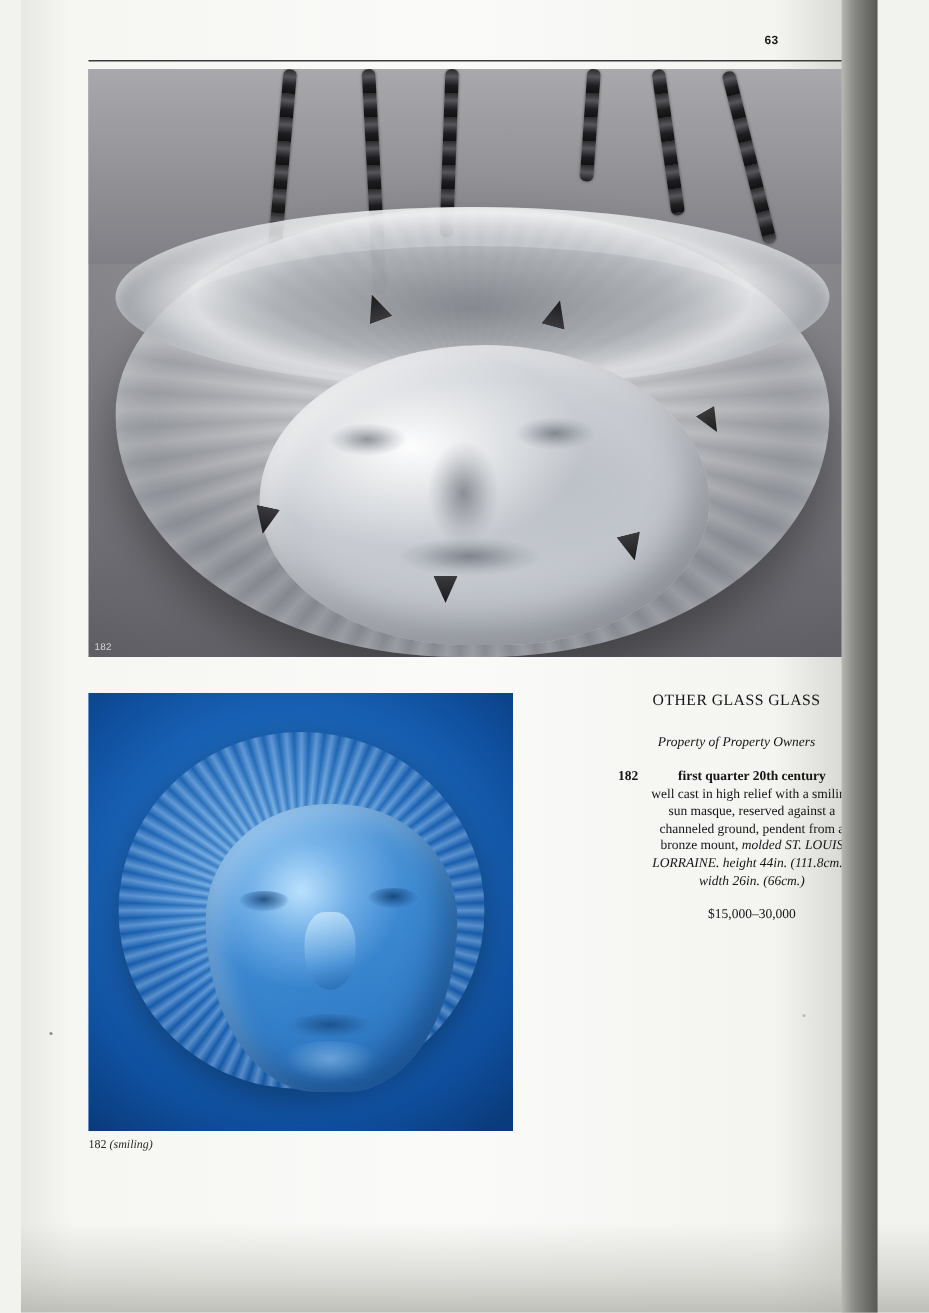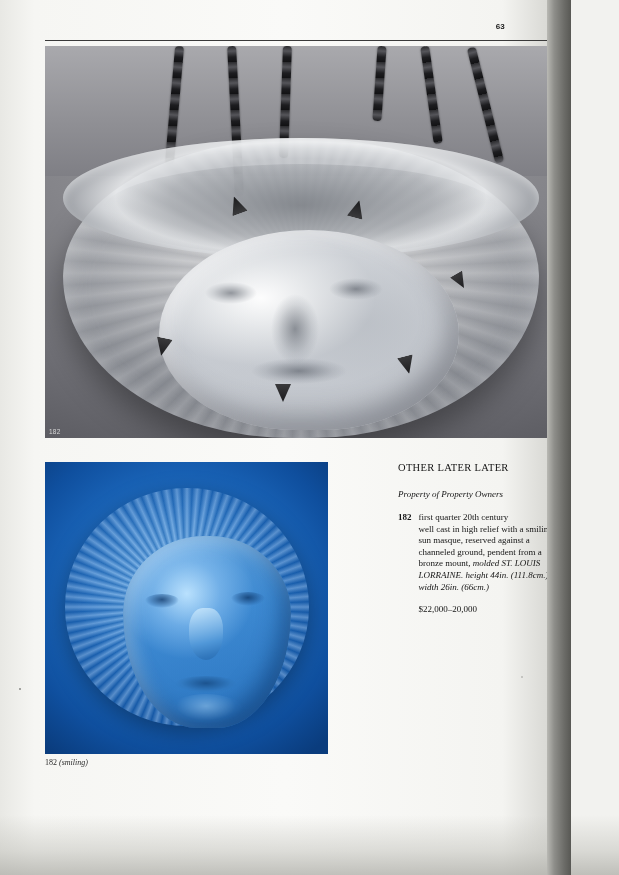--- a/index.html
+++ b/index.html
@@ -8,24 +8,25 @@
     background: #f2f2ef;
   }
   body {
     width: 619px;
     height: 875px;
     overflow: hidden;
     font-family: "Liberation Serif", serif;
   }
   #page {
     position: absolute;
-    left: 0; top: 0;
+    left: 14px; top: 0;
     width: 571px;
     height: 875px;
     background: linear-gradient(90deg,#e8e8e4 0%,#f6f6f3 6%,#fafaf8 50%,#f4f4f1 88%,#dcdcd8 95%,#cfcfcb 100%);
+    text-align: center;
   }
   
   #right-edge {
     position: absolute;
     right: 0; top: 0;
     width: 24px;
     height: 875px;
     background: linear-gradient(90deg,#b9b9b4 0%,#8e8e8a 30%,#6d6d69 70%,#585854 100%);
   }
   #bottom-shadow {
@@ -393,21 +394,21 @@
   }
   .lot-body {
     font-size: 9px;
     line-height: 11.6px;
     flex: 1;
   }
   .lot-title {
     font-weight: bold;
   }
   .lot-date {
-    font-weight: normal;
+    font-weight: bold;
   }
   .desc { margin-top: 0px; }
   .desc .it { font-style: italic; }
   .estimate {
     margin-top: 11px;
     font-size: 9px;
   }
   .speck {
     position: absolute;
     width: 2px; height: 2px;
@@ -467,33 +468,33 @@
       </div>
     </div>
   </div>
 
   <div id="detail-caption">
     <span>182</span>
     <span class="it">(smiling)</span>
   </div>
 
   <div id="col">
-    <div id="section-head">OTHER LATER LATER</div>
+    <div id="section-head">OTHER GLASS GLASS</div>
     <div id="provenance">Property of Property Owners</div>
 
     <div class="lot">
       <div class="lot-num">182</div>
       <div class="lot-body">
         <div class="lot-date">first quarter 20th century</div>
         <div class="desc">
           <span>well cast in high relief with a smiling sun masque, reserved against a channeled ground, pendent from a bronze mount,</span>
           <span class="it">molded ST. LOUIS LORRAINE.</span>
           <span class="it">height 44in. (111.8cm.); width 26in. (66cm.)</span>
         </div>
-        <div class="estimate">$22,000–20,000</div>
+        <div class="estimate">$15,000–30,000</div>
       </div>
     </div>
   </div>
 
   <div class="speck" style="left:19px; top:688px;"></div>
   <div class="speck" style="left:521px; top:676px; background:#b9b9b4;"></div>
   <div class="speck" style="left:553px; top:715px; background:#c5c5c0;"></div>
 
   <div id="bottom-shadow"></div>
   <div id="right-edge"></div>

